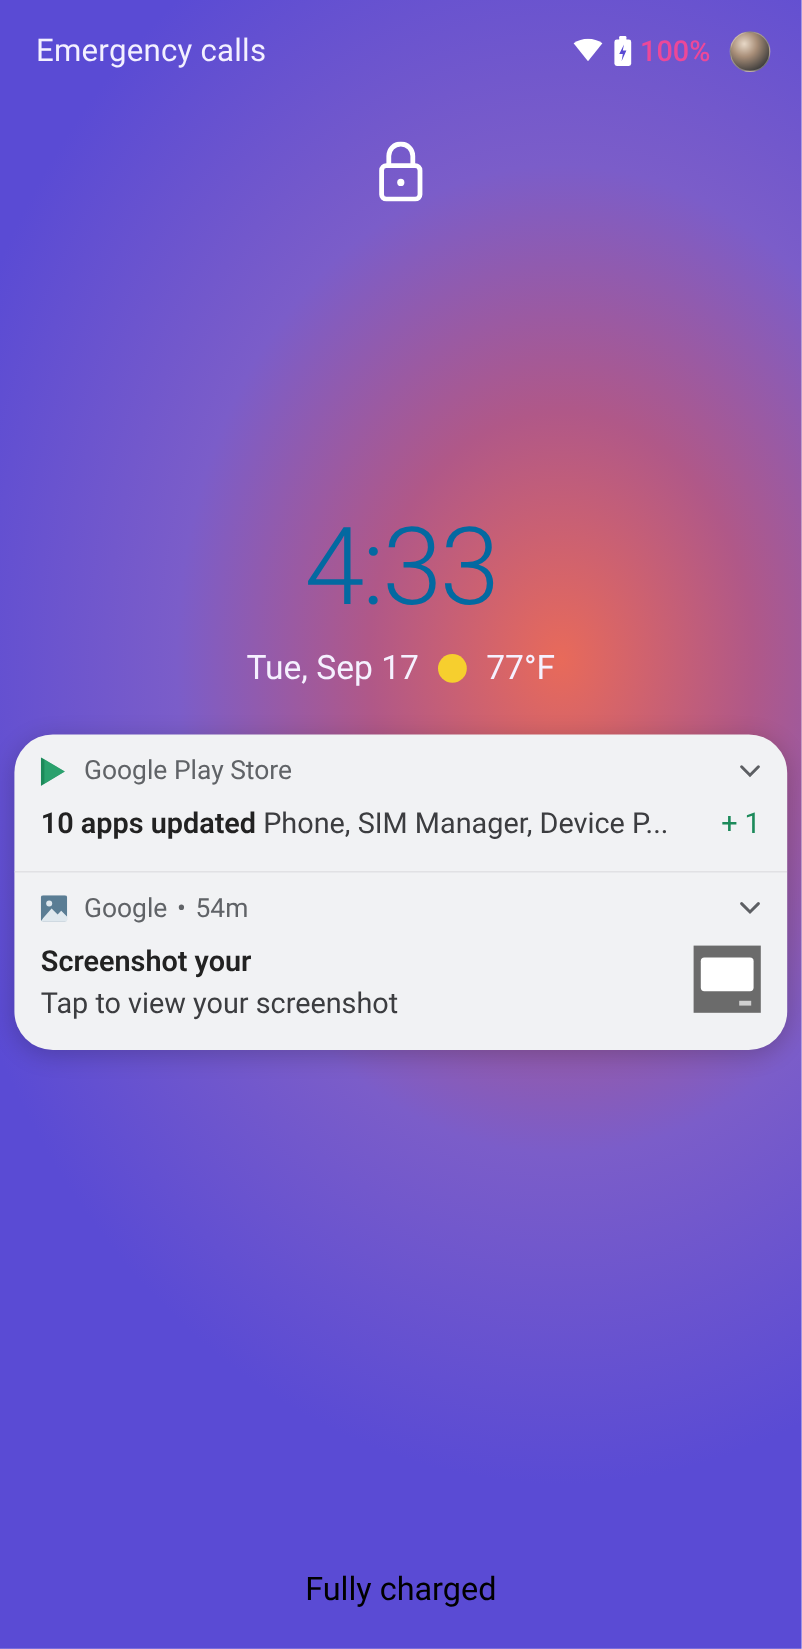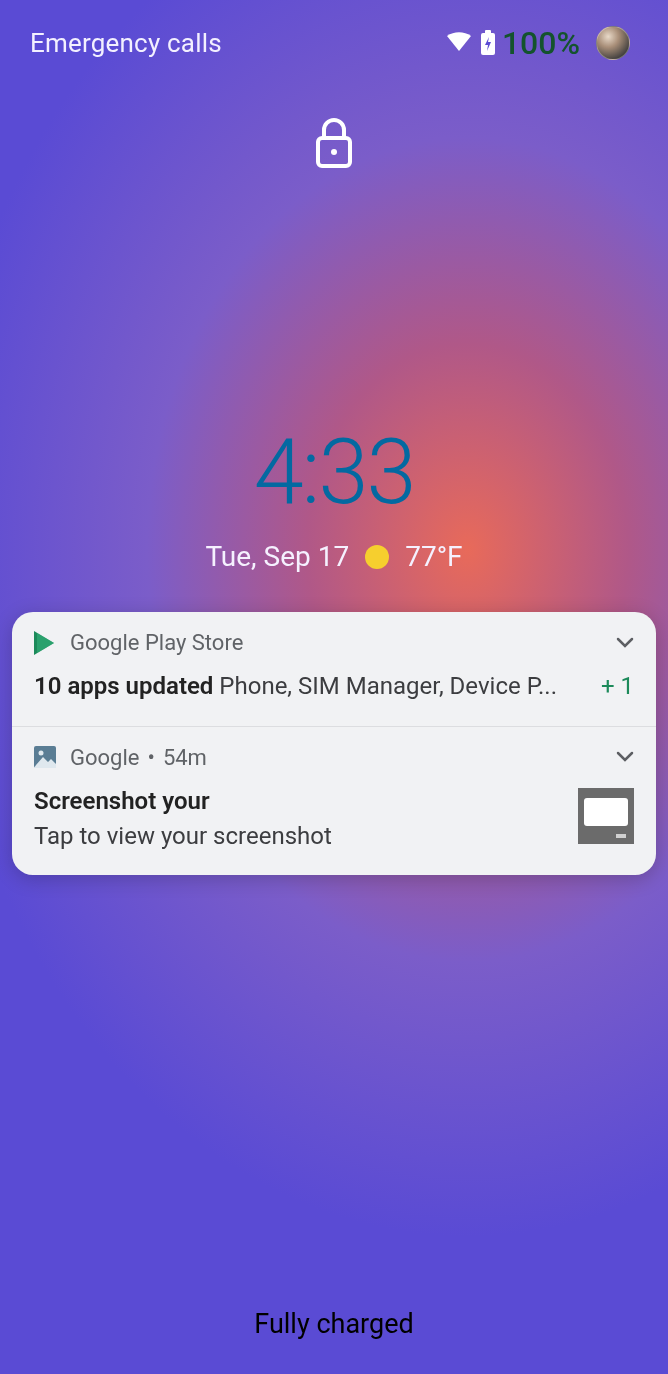--- a/index.html
+++ b/index.html
@@ -6,30 +6,30 @@
   html, body { width: 668px; height: 1374px; overflow: hidden; font-family: -apple-system, BlinkMacSystemFont, 'Segoe UI', Roboto, sans-serif; }
   body {
     background: radial-gradient(ellipse 80% 50% at 70% 40%, #e86a5a 0%, #b05888 30%, #7b5dc9 60%, #5a4bd4 100%);
     position: relative;
     color: #fff;
   }
   
   .status-row {
     position: absolute;
     top: 18px;
-    left: 0; right: 16px;
+    left: 0; right: 4px;
     height: 50px;
     display: flex;
     align-items: center;
     padding: 0 22px 0 30px;
   }
   .status-left { font-size: 26px; letter-spacing: 0.2px; color: #f3f0ff; }
   .status-right { margin-left: auto; display: flex; align-items: center; gap: 8px; }
   .wifi-icon svg, .batt-icon svg { display: block; }
-  .batt-pct { font-size: 32px; font-weight: 500; color: #14532d; margin-left: -2px; }
+  .batt-pct { font-size: 24px; font-weight: 500; color: #ec4899; margin-left: -2px; }
   .avatar {
     width: 34px; height: 34px; border-radius: 50%;
     margin-left: 8px;
     background: radial-gradient(circle at 35% 30%, #e8d9c8 0%, #a88e78 35%, #3a3a3a 80%);
     border: 1px solid rgba(255,255,255,0.3);
   }
   
   .lock-holder {
     position: absolute;
     top: 118px;
@@ -64,21 +64,21 @@
     width: 24px; height: 24px; border-radius: 50%;
     background: #f6cf2e;
     display: inline-block;
   }
   
   .notif-card {
     position: absolute;
     top: 612px;
     left: 12px; right: 12px;
     background: #f1f2f4;
-    border-radius: 21px;
+    border-radius: 32px;
     box-shadow: 0 4px 20px rgba(0,0,0,0.2);
     overflow: hidden;
   }
   .notif-item { padding: 18px 22px 22px 22px; }
   .notif-divider { height: 1px; background: #dcdde0; width: 100%; }
   .notif-head {
     display: flex; align-items: center;
     color: #606367;
     font-size: 22px;
   }

